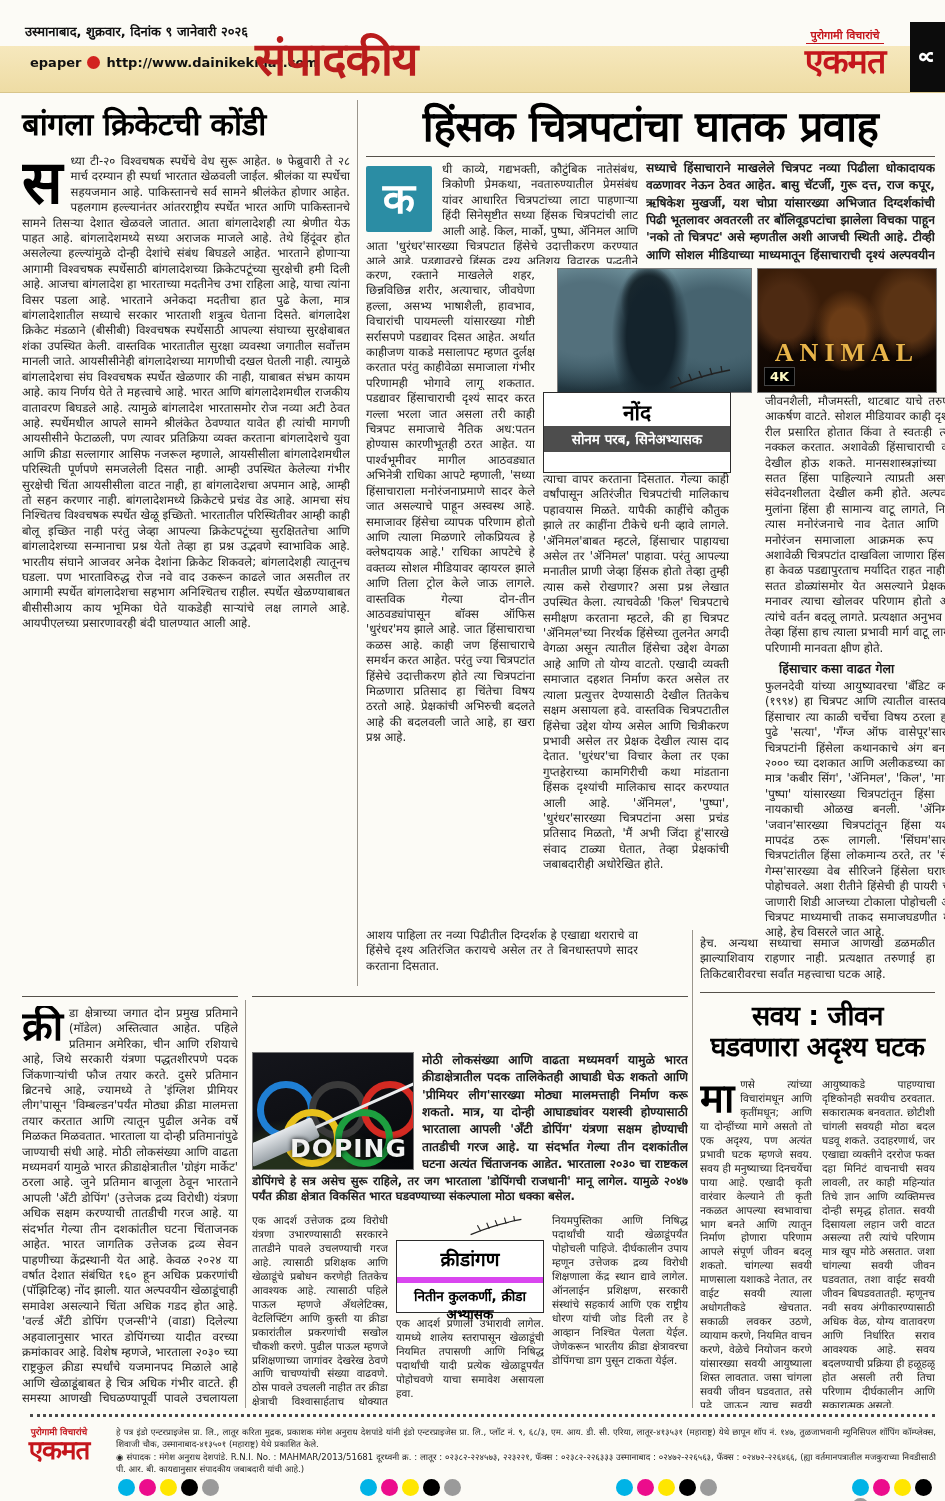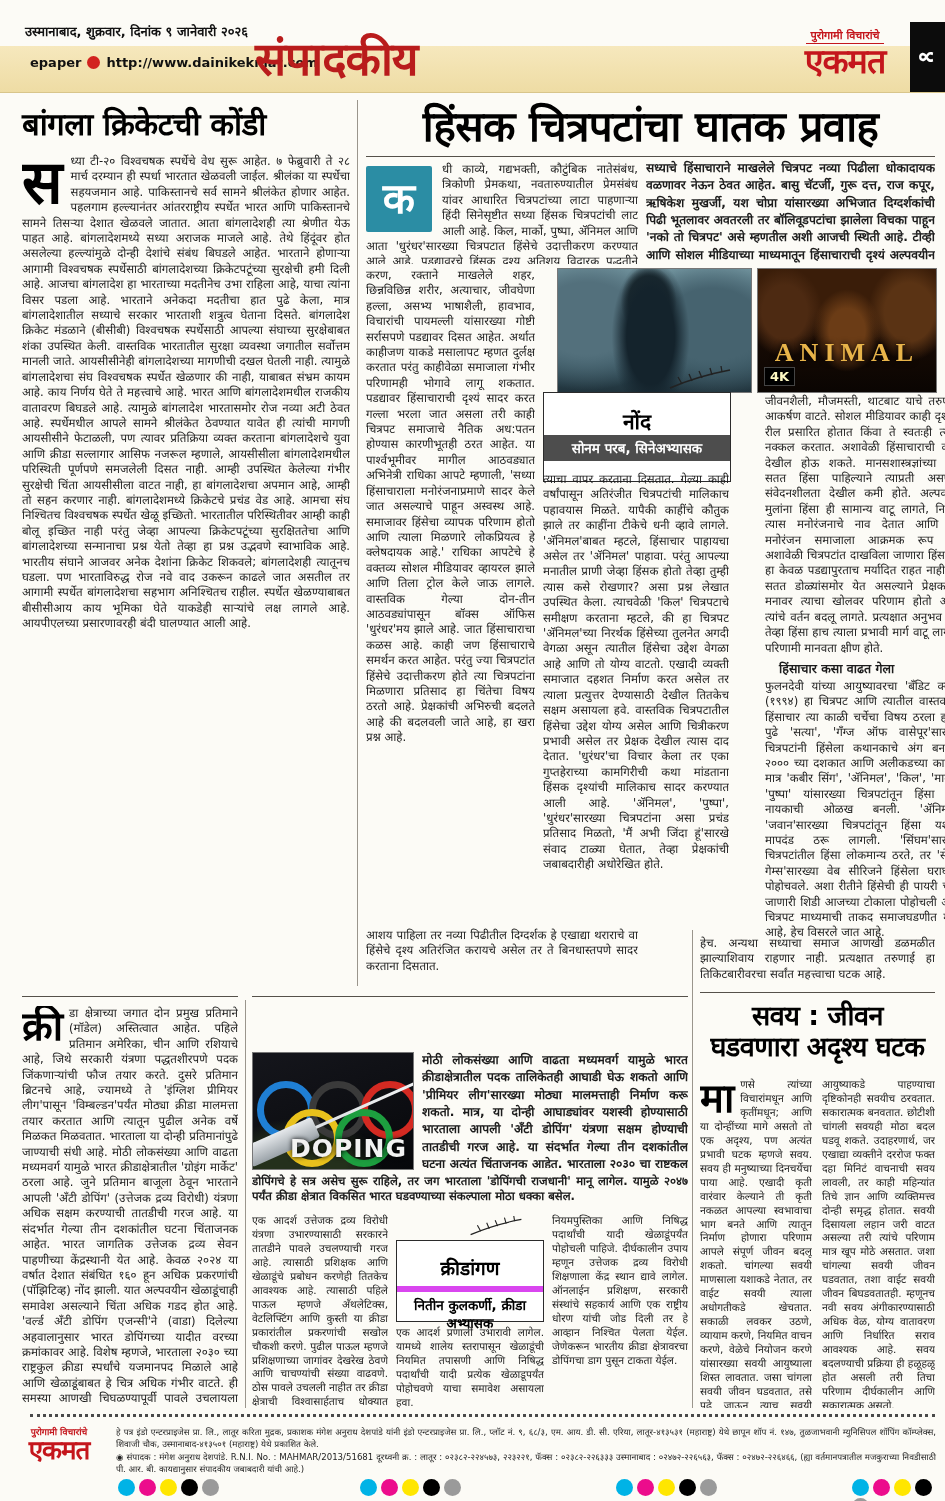--- a/index.html
+++ b/index.html
@@ -23,21 +23,21 @@
   .epaper{position:absolute;left:30px;top:55px;font-size:13px;font-weight:700;color:#111;display:flex;align-items:center;gap:6px;}
   .epaper .dot{width:13px;height:13px;border-radius:50%;background:#d2231f;display:inline-block;}
   .section-title{position:absolute;left:255px;top:26px;font-size:46px;font-weight:900;color:#b91c1c;letter-spacing:-1px;}
   .masthead{position:absolute;left:782px;top:24px;width:126px;text-align:center;}
   .masthead .tag{color:#c4161c;font-size:11px;font-weight:800;border-bottom:1px solid #c4161c;display:inline-block;padding:0 4px 1px;}
   .masthead .name{color:#c4161c;font-size:34px;font-weight:900;line-height:1.0;letter-spacing:-1px;}
   .pagenum{position:absolute;left:910px;top:22px;width:35px;height:70px;background:#0c0c0c;color:#fff;
            display:flex;align-items:center;justify-content:center;font-size:22px;font-weight:800;}
   .pagenum span{transform:rotate(90deg);display:block;}
   
-  .note-box{position:absolute;border:1.6px solid #2b2b2b;text-align:center;background:#fff;padding-top:14px;}
+  .note-box{position:absolute;border:1.6px solid #2b2b2b;text-align:center;background:#fff;padding-top:5px;}
   .note-title{font-size:21px;font-weight:800;color:#000;}
   .note-bar{background:#4d4d4d;color:#fff;font-weight:700;font-size:13.5px;padding:4px 2px;}
   .note-bar2{color:#000;font-weight:800;font-size:13.5px;margin-top:5px;padding:4px 2px;border-top:6px solid #d946ef;}
   .branch{position:absolute;}
   
   .img-frame{position:absolute;border:1px solid #777;overflow:hidden;}
   .still{background:
      radial-gradient(60px 120px at 48% 55%, #14232c 0 40%, transparent 65%),
      radial-gradient(40px 50px at 47% 26%, #1d2b30 0 50%, transparent 70%),
      radial-gradient(120px 90px at 80% 45%, #46636f 0 40%, transparent 80%),

